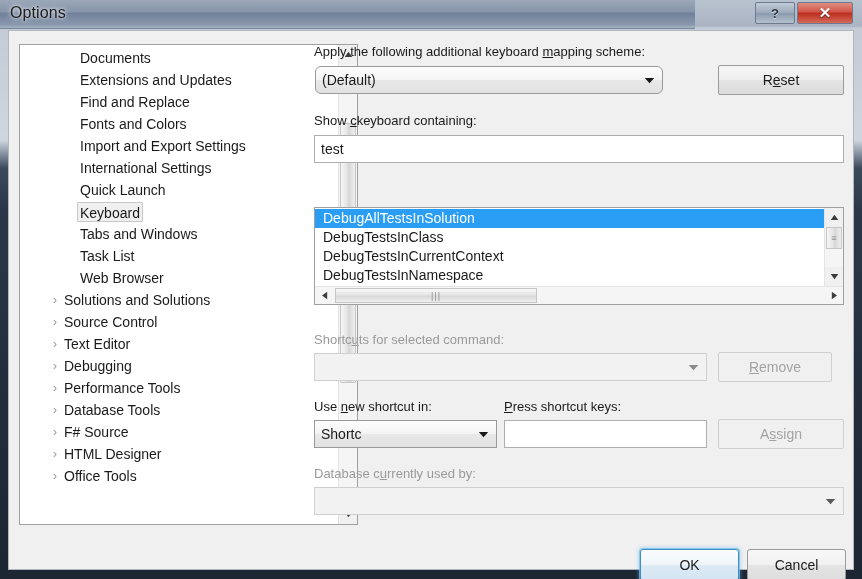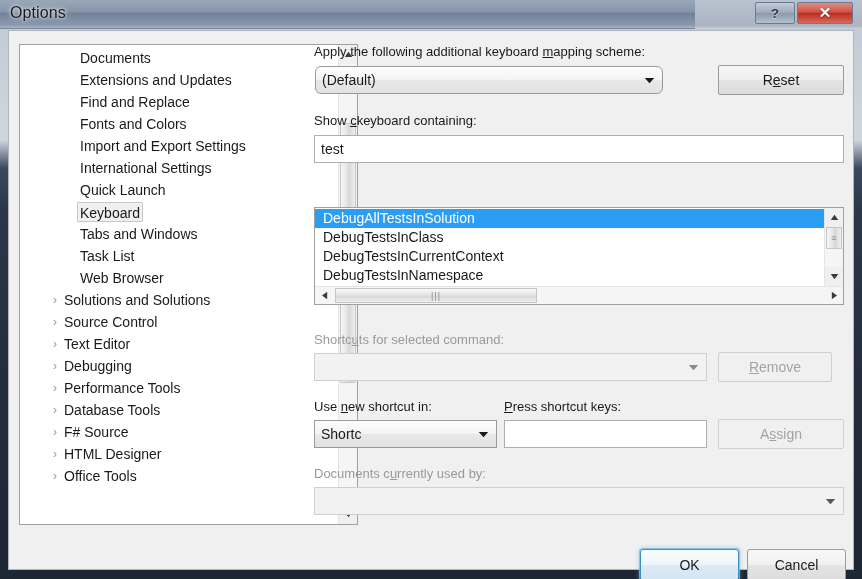--- a/index.html
+++ b/index.html
@@ -569,21 +569,21 @@
         </div>
       </div>
 
       <div class="textbox" style="left:192px;top:376px;width:203px;height:28px;"></div>
 
       <div class="btn disabled" style="left:406px;top:375px;width:126px;">
         <span><span>A</span><u>s</u><span>sign</span></span>
       </div>
 
       <div class="fld-label disabled" style="position:absolute;left:2px;top:422px;">
-        <span>Documents c</span><u>u</u><span>rrently used by:</span>
+        <span>Database c</span><u>u</u><span>rrently used by:</span>
       </div>
 
       <div class="combo disabled" style="left:2px;top:443px;width:530px;">
         <div class="cval"></div>
         <div class="carrow">
           <svg width="11" height="7" viewBox="0 0 11 7">
               <path d="M0.8 1 L10.2 1 L5.5 6.3 Z" fill="#5a5a5a"></path>
             </svg>
         </div>
       </div>

